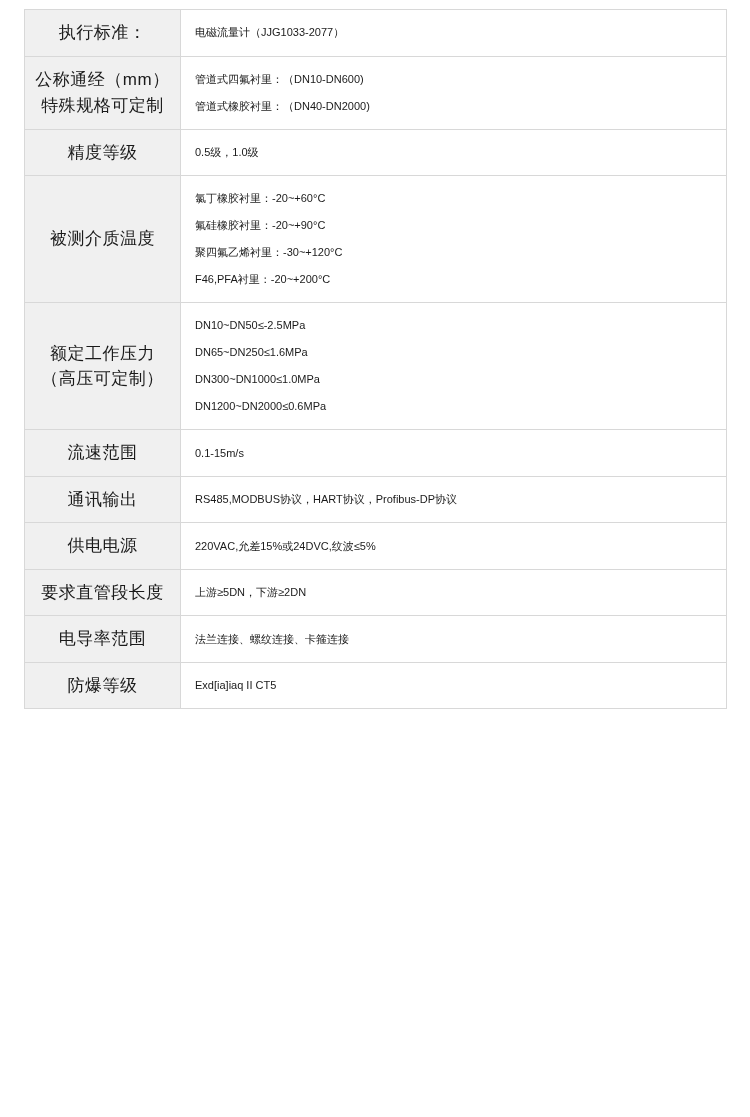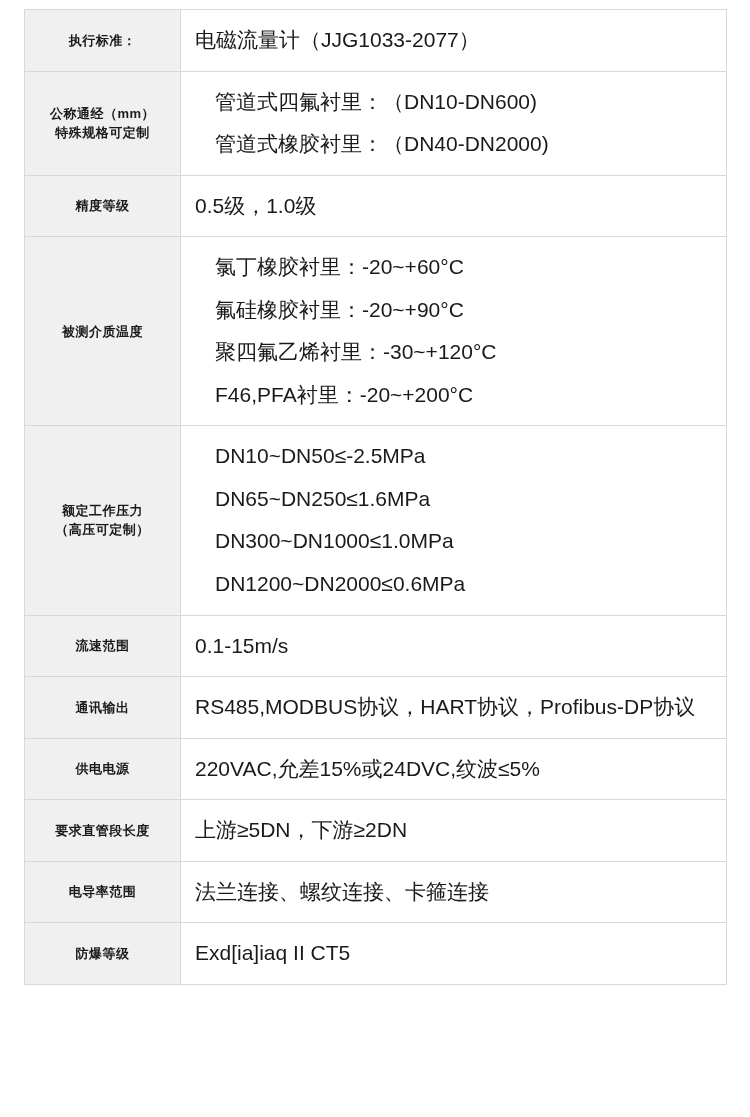--- a/index.html
+++ b/index.html
@@ -23,46 +23,45 @@
   .spec-table col.label-col { width: 156px; }
   .spec-table col.value-col { width: 546px; }
 
   .spec-table td {
     border: 1px solid #d8d8d8;
     vertical-align: middle;
   }
   td.label {
     background: #f0f0f0;
     text-align: center;
-    font-size: 13px;
-    font-weight: bold;
+    font-size: 17px;
+    font-weight: normal;
     color: #1a1a1a;
     padding: 10px 6px;
     line-height: 1.5;
     letter-spacing: 0.5px;
     margin-top: 40px;
   }
   td.value {
     background: #ffffff;
     text-align: left;
-    font-size: 21px;
+    font-size: 11px;
     color: #1a1a1a;
     padding: 11px 14px;
     line-height: 1.55;
   }
   td.value .line {
     display: block;
     padding: 3px 0;
   }
   td.value.multi {
     padding: 9px 14px;
   }
   td.value.multi .line {
     padding: 5px 0;
-    margin-left: 20px;
   }
   .label .sub {
     display: block;
   }
 </style>
 </head>
 <body>
 
 <table class="spec-table">
   <colgroup>

